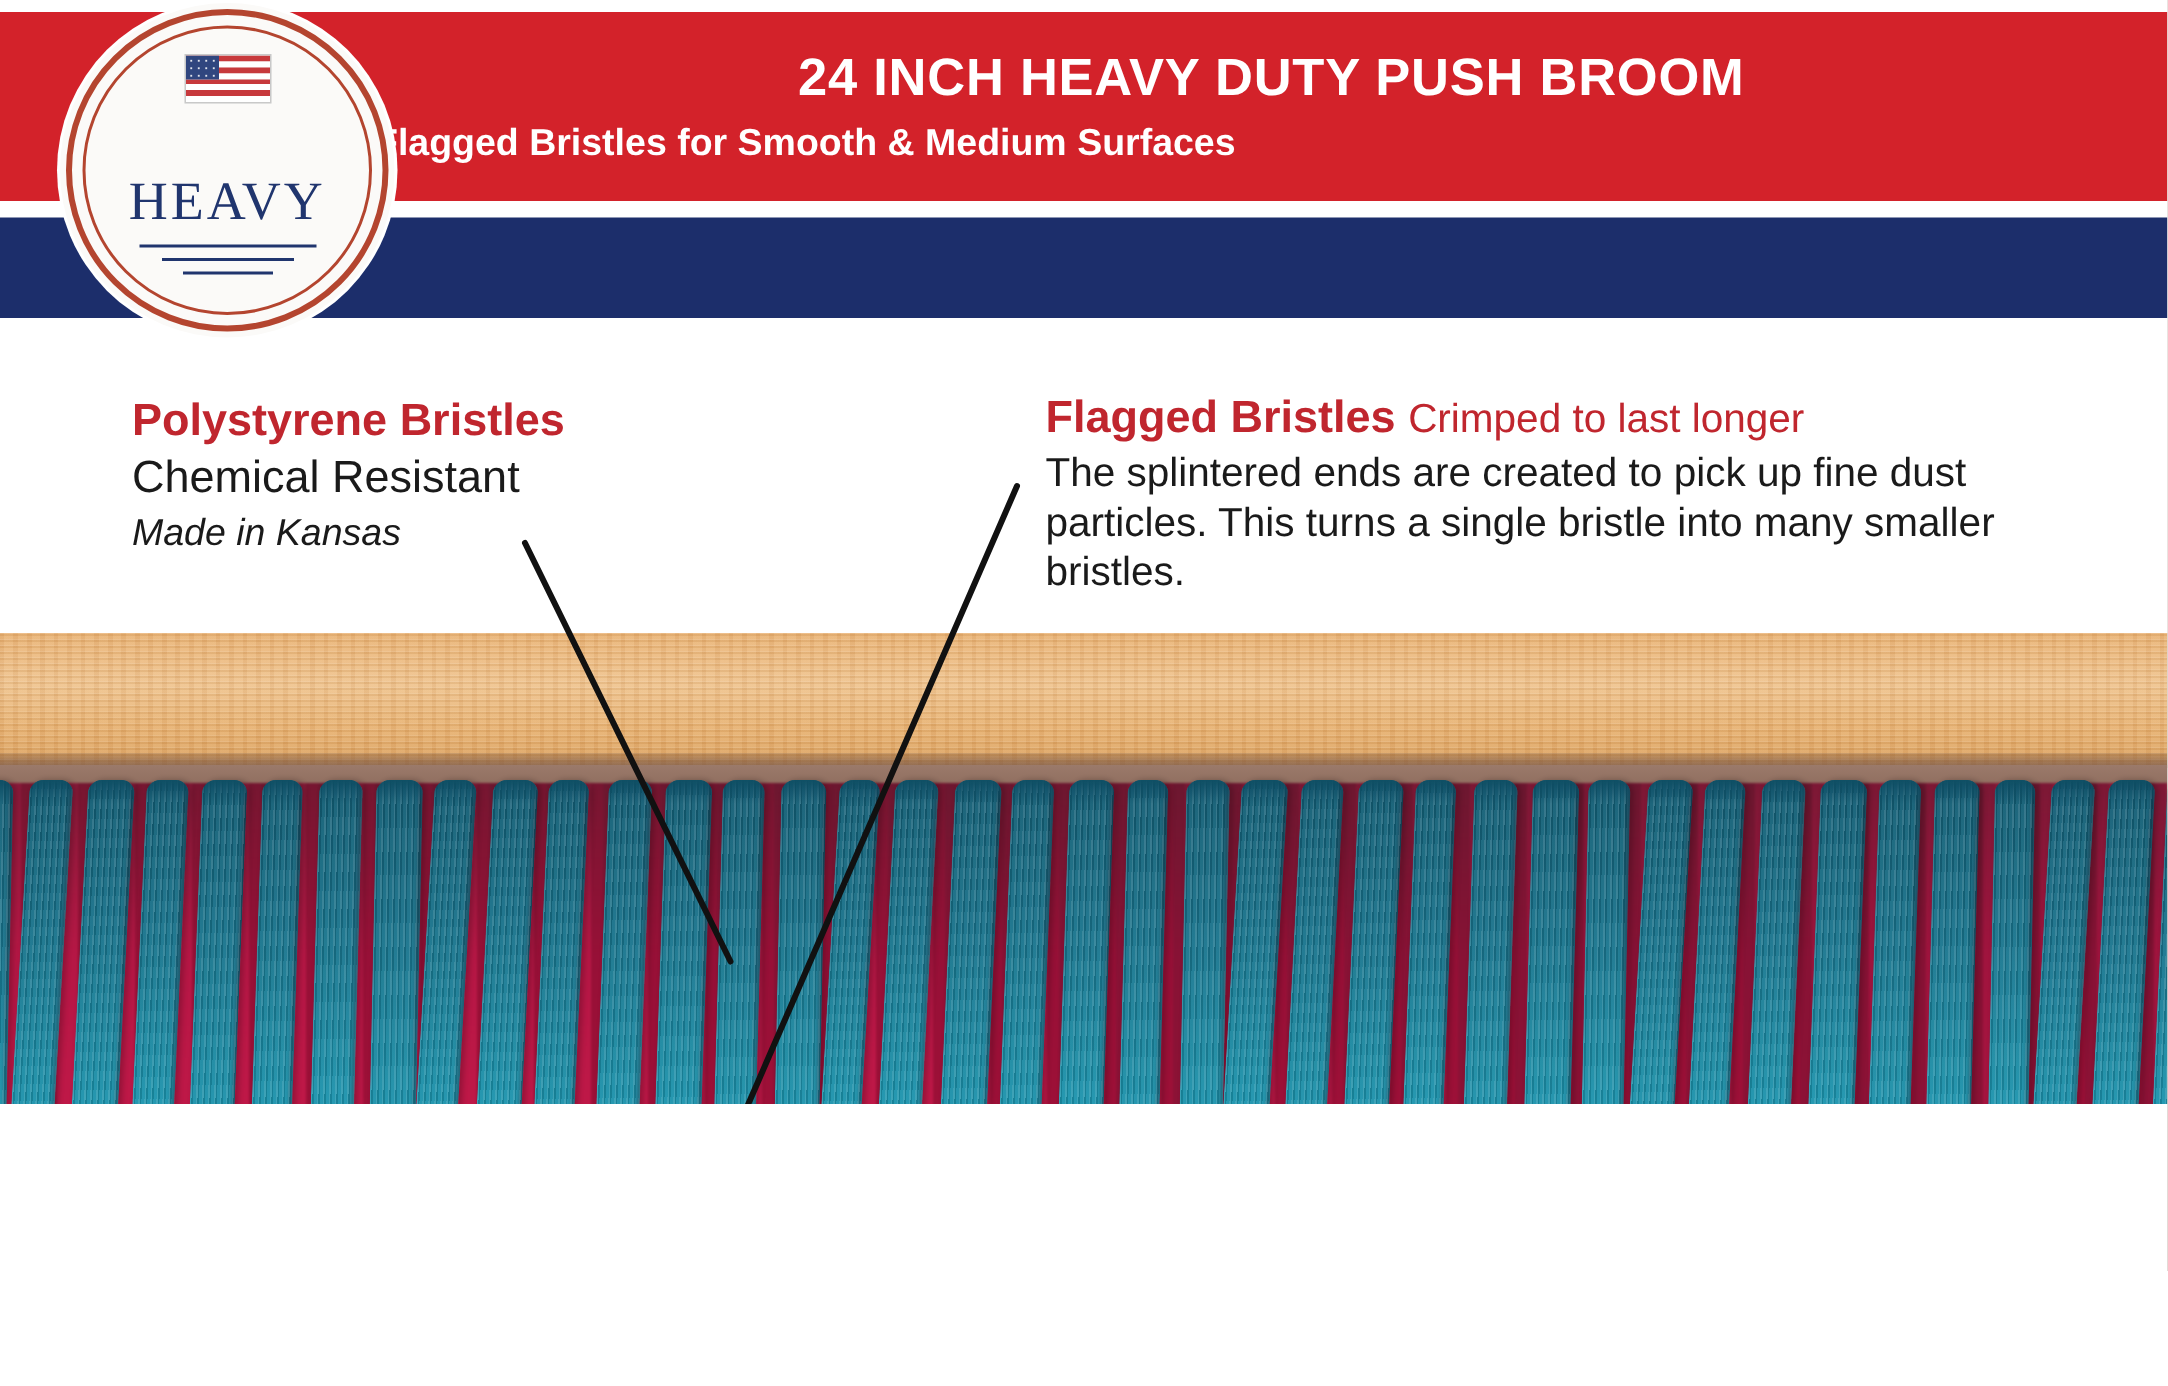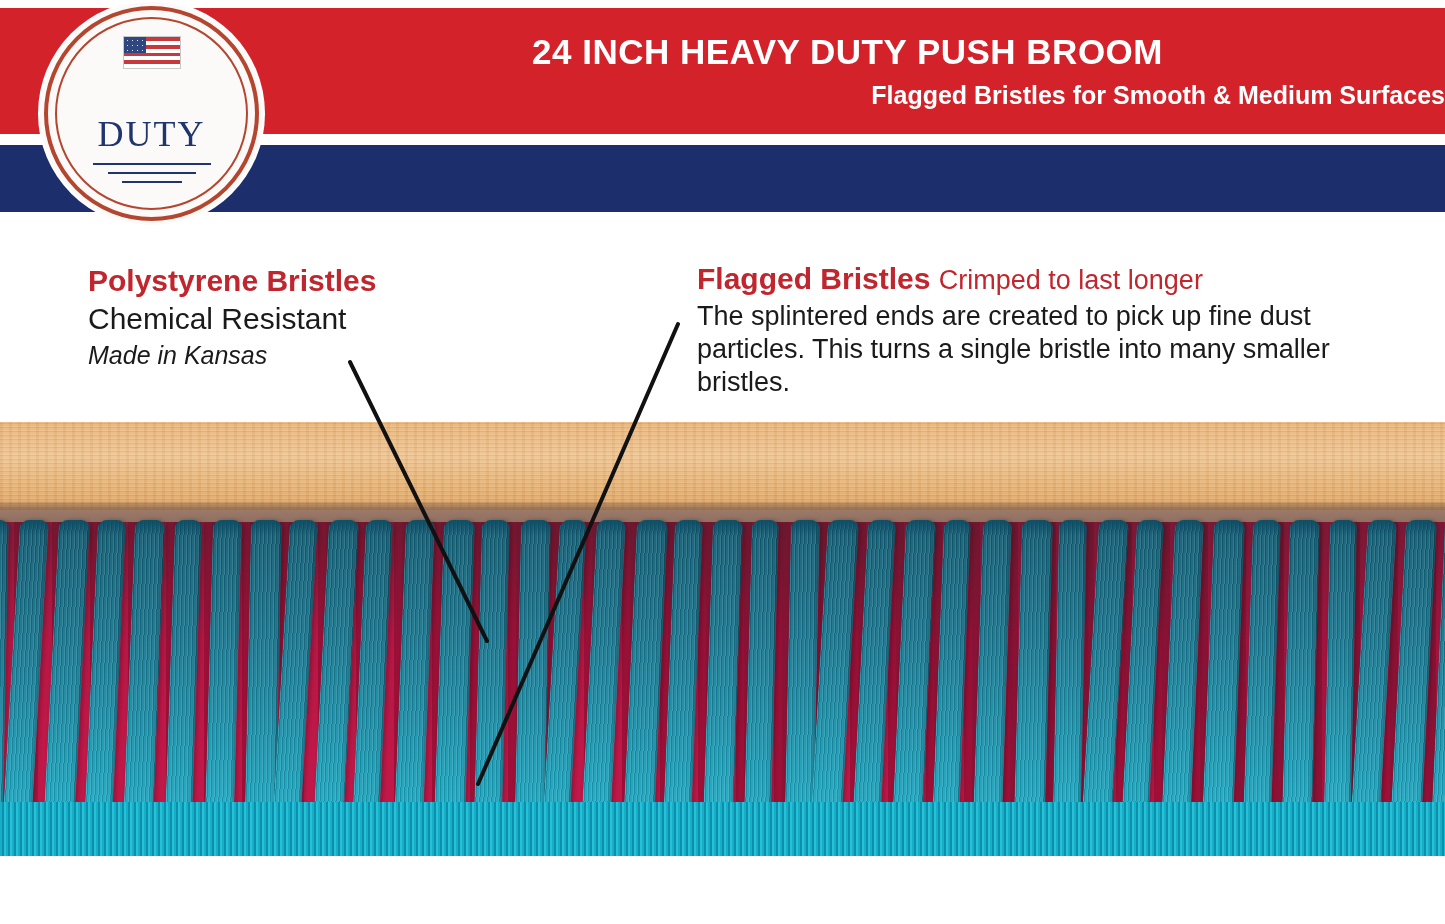--- a/index.html
+++ b/index.html
@@ -1,40 +1,40 @@
 <!DOCTYPE html>
 <html><head>
 <meta charset="utf-8">
 <style>
   html,body{margin:0;padding:0;background:#ffffff;}
   body{
     width:1445px;height:924px;
     font-family:"Liberation Sans", sans-serif;
     overflow:hidden;position:relative;
   }
-  #page{position:relative;width:1445px;height:856px;background:#fff;overflow:hidden;}
+  #page{position:relative;width:1445px;height:736px;background:#fff;overflow:hidden;}
 
   
   .band-red{
     position:absolute;left:0;top:8px;width:1445px;height:126px;
     background:#D3222A;
   }
   .band-blue{
     position:absolute;left:0;top:145px;width:1445px;height:67px;
     background:#1C2E6B;
   }
   .hdr-title{
     position:absolute;left:250px;top:32px;width:1195px;
     text-align:center;color:#ffffff;
     font-size:35px;font-weight:bold;letter-spacing:0.5px;
     line-height:40px;white-space:nowrap;
   }
   .hdr-sub{
     position:absolute;left:250px;top:80px;width:1195px;
-    text-align:right;color:#ffffff;
+    text-align:left;color:#ffffff;
     font-size:25px;font-weight:bold;line-height:30px;white-space:nowrap;
   }
   .band-blue-text{
     position:absolute;left:250px;top:157px;width:1195px;
     text-align:center;color:#ffffff;
     font-size:29px;font-weight:bold;line-height:44px;white-space:nowrap;
   }
 
   
   .logo{
@@ -227,21 +227,21 @@
           <i></i>
           <i></i>
           <i></i>
           <i></i>
           <i></i>
           <i></i>
           <i></i>
       </div>
       <div class="flag-canton"></div>
     </div>
-    <div class="logo-broom">DUTY</div>
+    <div class="logo-broom">HEAVY</div>
     <div class="logo-rules">
       <b></b>
         <b></b>
         <b></b>
     </div>
   </div>
 
   <div class="ann ann-left">
     <p class="ann-head">Polystyrene Bristles</p>
     <p class="ann-sub">Chemical Resistant</p>

